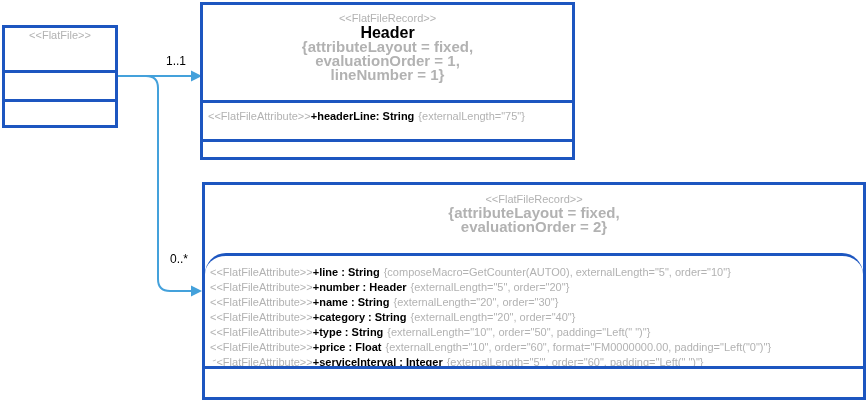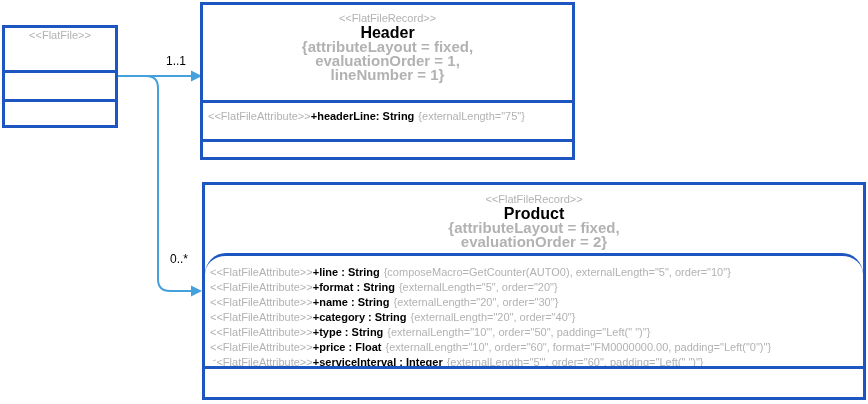--- a/index.html
+++ b/index.html
@@ -81,27 +81,26 @@
     </div>
     <div class="compartment c2">
       <div class="attr-row"><span class="st">&lt;&lt;FlatFileAttribute&gt;&gt;</span><span class="sig">+headerLine: String</span><span class="tags">{externalLength="75"}</span></div>
     </div>
     <div class="compartment grow"></div>
   </div>
 
   <div class="uml-box" id="box-product">
     <div class="compartment title c1">
       <div class="stereo">&lt;&lt;FlatFileRecord&gt;&gt;</div>
-      <div class="cls-name">Product</div>
       <div class="props">{attributeLayout = fixed,</div>
       <div class="props">evaluationOrder = 2}</div>
     </div>
     <div class="compartment c2">
       <div class="attr-row"><span class="st">&lt;&lt;FlatFileAttribute&gt;&gt;</span><span class="sig">+line : String</span><span class="tags">{composeMacro=GetCounter(AUTO0), externalLength="5", order="10"}</span></div>
-      <div class="attr-row"><span class="st">&lt;&lt;FlatFileAttribute&gt;&gt;</span><span class="sig">+format : String</span><span class="tags">{externalLength="5", order="20"}</span></div>
+      <div class="attr-row"><span class="st">&lt;&lt;FlatFileAttribute&gt;&gt;</span><span class="sig">+number : Header</span><span class="tags">{externalLength="5", order="20"}</span></div>
       <div class="attr-row"><span class="st">&lt;&lt;FlatFileAttribute&gt;&gt;</span><span class="sig">+name : String</span><span class="tags">{externalLength="20", order="30"}</span></div>
       <div class="attr-row"><span class="st">&lt;&lt;FlatFileAttribute&gt;&gt;</span><span class="sig">+category : String</span><span class="tags">{externalLength="20", order="40"}</span></div>
       <div class="attr-row"><span class="st">&lt;&lt;FlatFileAttribute&gt;&gt;</span><span class="sig">+type : String</span><span class="tags">{externalLength="10"', order="50", padding="Left(" ")"}</span></div>
       <div class="attr-row"><span class="st">&lt;&lt;FlatFileAttribute&gt;&gt;</span><span class="sig">+price : Float</span><span class="tags">{externalLength="10", order="60", format="FM0000000.00, padding="Left("0")"}</span></div>
       <div class="attr-row"><span class="st">&lt;&lt;FlatFileAttribute&gt;&gt;</span><span class="sig">+serviceInterval : Integer</span><span class="tags">{externalLength="5"', order="60", padding="Left(" ")"}</span></div>
     </div>
     <div class="compartment grow"></div>
   </div>
 
 </div>

